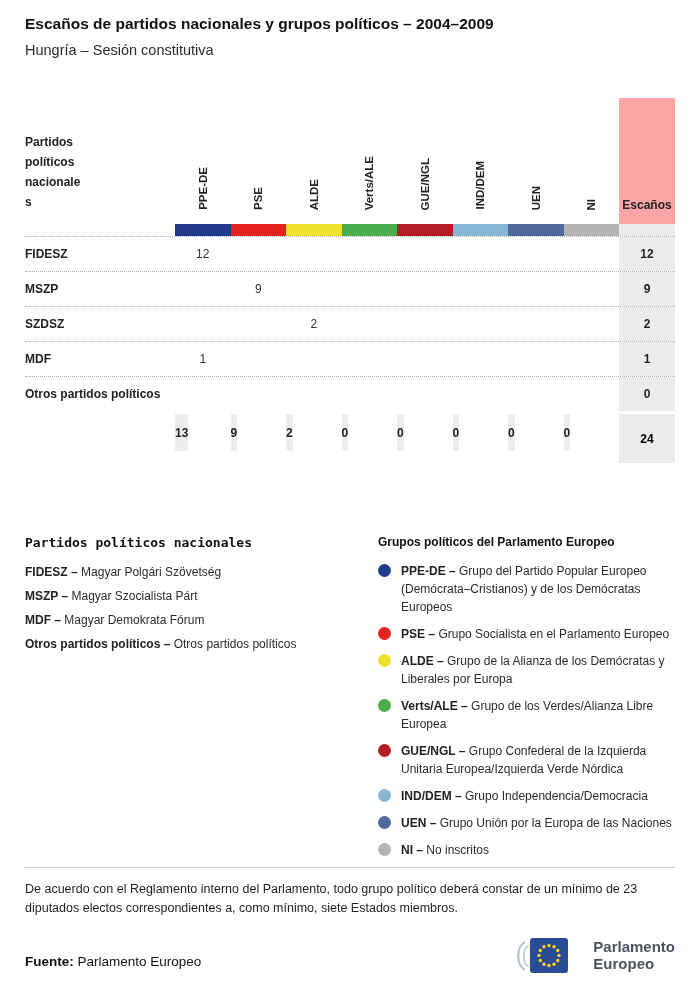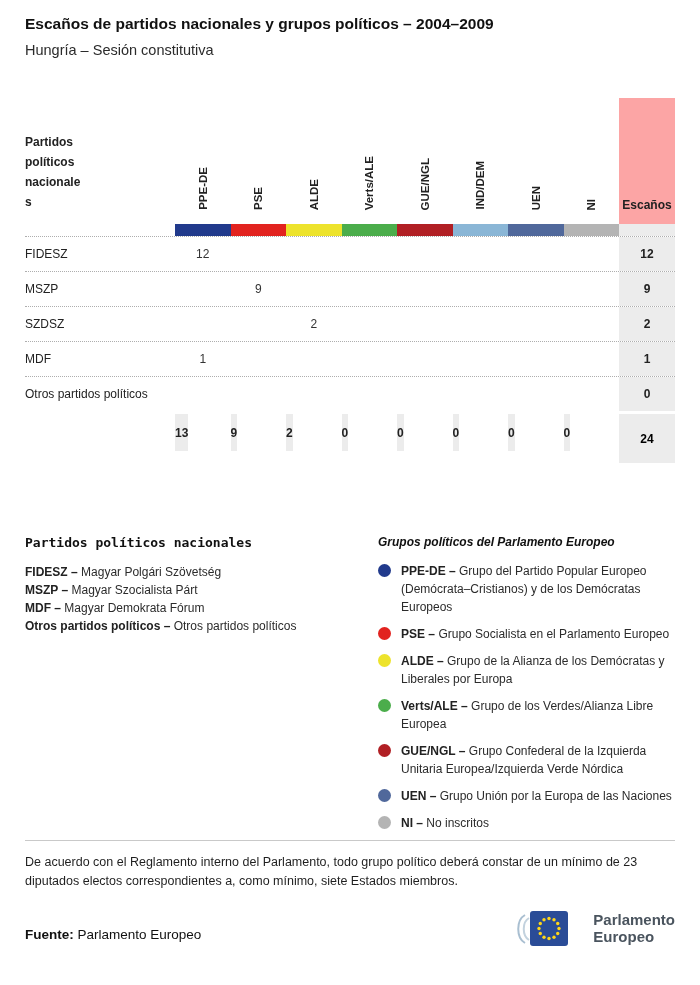--- a/index.html
+++ b/index.html
@@ -19,37 +19,37 @@
   .thead { height:126px; }
   .thead .cell { display:flex; align-items:flex-end; justify-content:center; }
   .thead .party-head { justify-content:flex-start; padding-bottom:12px; }
   .party-head-inner { font-weight:bold; width:62px; line-height:20px; overflow-wrap:break-word; word-break:break-word; color:#222; }
   .vtext { writing-mode:vertical-rl; transform:rotate(180deg); font-weight:bold; font-size:11.5px; color:#222; margin-bottom:14px; }
   .seats-head { background:#fca5a5; font-weight:bold; padding-bottom:12px; color:#222; }
   .bars { height:12px; }
   .seatsbg { background:#ECECEC; }
   .data { height:35px; border-top:1px dotted #aeaeae; }
   .data .cell { display:flex; align-items:center; justify-content:center; color:#333; }
-  .data .party { justify-content:flex-start; font-weight:normal; color:#222; }
+  .data .party { justify-content:flex-start; font-weight:bold; color:#222; }
   .data .seats { background:#ECECEC; font-weight:bold; color:#222; }
   .totals { display:grid; grid-template-columns:var(--cols); height:49px; margin-top:3px; }
   .tcol { display:flex; flex-direction:row; }
   .tnum { height:37px; background:#ECECEC; display:flex; align-items:center; justify-content:center; font-weight:bold; color:#222; }
   .tbar { height:12px; }
   .tseats { background:#ECECEC; display:flex; align-items:center; justify-content:center; font-weight:bold; color:#000000; }
 
   
   .legend { display:flex; margin-top:72px; width:650px; }
   .legend-left { width:353px; }
   .legend-left h3 { font-family:"DejaVu Sans Mono", monospace; font-size:13px; font-weight:bold; color:#111; }
-  .pitem { margin-top:2px; font-size:12px; line-height:16px; color:#2b2b2b; }
+  .pitem { margin-top:8px; font-size:12px; line-height:16px; color:#2b2b2b; }
   .pitem:first-of-type { margin-top:14px; }
   .abbr { font-weight:bold; color:#222; }
   .legend-right { width:297px; }
-  .legend-right h3 { font-size:12px; font-weight:bold; color:#111;font-style:italic; }
+  .legend-right h3 { font-size:12px; font-weight:bold; color:#111; }
   .gitem { display:flex; gap:10px; margin-top:9px; font-size:12px; line-height:18px; color:#2b2b2b; }
   .gitem:first-of-type { margin-top:13px; }
   .dot { width:13px; height:13px; border-radius:50%; flex:0 0 13px; margin-top:2px; background:#999; }
 
   
   .rule { border:none; border-top:1px solid #c9c9c9; margin-top:8px; width:650px; }
   .note { margin-top:12px; font-size:12.5px; line-height:1.55; color:#1f1f1f; width:652px; }
   .source-row { display:flex; justify-content:space-between; align-items:flex-end; margin-top:18px; width:650px; }
   .source { font-size:13.5px; color:#111; padding-bottom:6px; }
   .logo { display:flex; align-items:center; gap:24px; }
@@ -237,20 +237,24 @@
         <span class="dot" style="background-color: rgb(237, 227, 44);"></span>
         <span><span class="abbr">ALDE –</span> <span>Grupo de la Alianza de los Demócratas y Liberales por Europa</span></span>
       </div>
       <div class="gitem">
         <span class="dot" style="background-color: rgb(75, 173, 75);"></span>
         <span><span class="abbr">Verts/ALE –</span> <span>Grupo de los Verdes/Alianza Libre Europea</span></span>
       </div>
       <div class="gitem">
         <span class="dot" style="background-color: rgb(177, 31, 36);"></span>
         <span><span class="abbr">GUE/NGL –</span> <span>Grupo Confederal de la Izquierda Unitaria Europea/Izquierda Verde Nórdica</span></span>
+      </div>
+      <div class="gitem">
+        <span class="dot" style="background-color: rgb(138, 182, 214);"></span>
+        <span><span class="abbr">IND/DEM –</span> <span>Grupo Independencia/Democracia</span></span>
       </div>
       <div class="gitem">
         <span class="dot" style="background-color: rgb(80, 104, 155);"></span>
         <span><span class="abbr">UEN –</span> <span>Grupo Unión por la Europa de las Naciones</span></span>
       </div>
       <div class="gitem">
         <span class="dot" style="background-color: rgb(180, 180, 180);"></span>
         <span><span class="abbr">NI –</span> <span>No inscritos</span></span>
       </div>
     </div>

